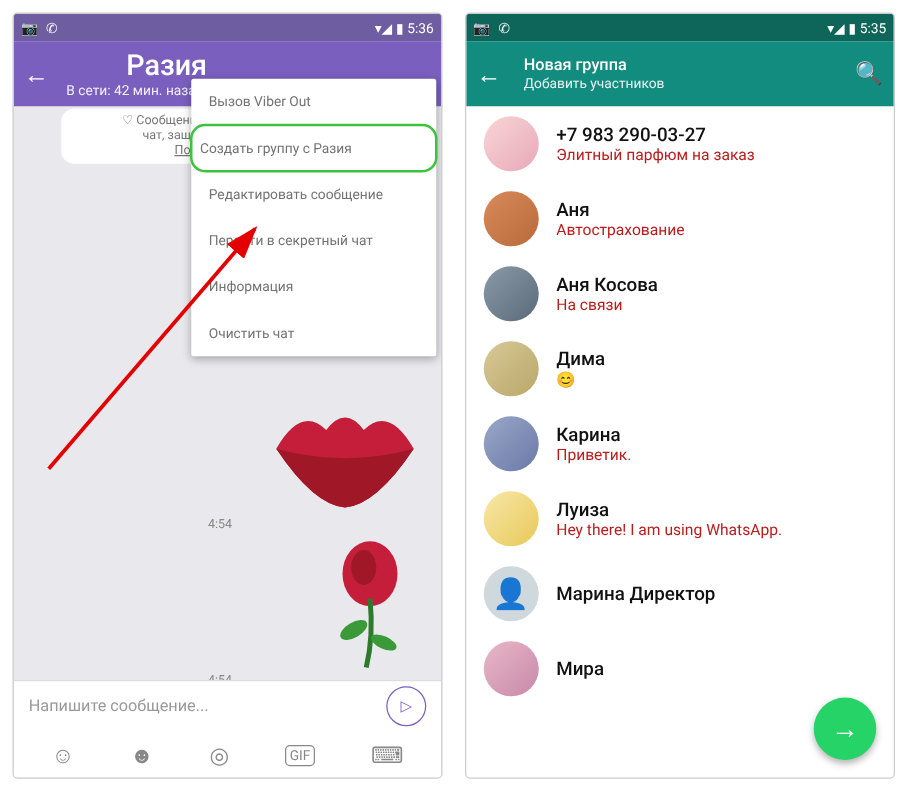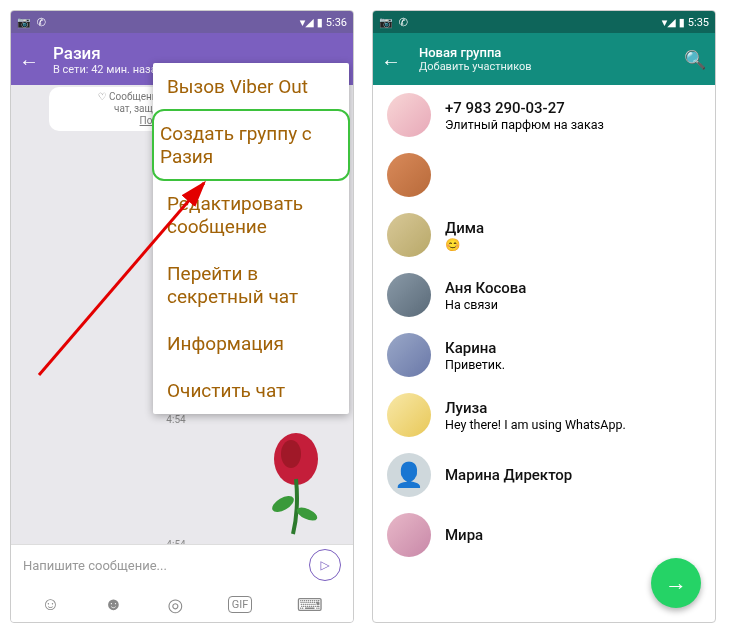--- a/index.html
+++ b/index.html
@@ -11,28 +11,28 @@
   .statusbar { height: 22px; color: #fff; display: flex; align-items: center; font-size: 11px; padding: 0 6px; }
   .statusbar .left { display: flex; gap: 6px; }
   .statusbar .right { margin-left: auto; display: flex; align-items: center; gap: 3px; }
   .sb-viber { background: #6f5da2; }
   .sb-wa { background: #0e655a; }
   
   
   .vheader { background: #7b5fbf; color: #fff; height: 52px; display: flex; align-items: center; padding: 0 8px; }
   .back { width: 24px; font-size: 20px; }
   .vheader .title { display: flex; flex-direction: column; margin-left: 10px; }
-  .vheader .name { font-size: 17px; font-weight: 500; }
+  .vheader .name { font-size: 23px; font-weight: 500; margin-left: 48px; }
   .vheader .sub { font-size: 11px; opacity: .9; }
   
   
   .chatarea { position: relative; height: calc(100% - 22px - 52px - 78px); }
   .notice { position: absolute; top: 2px; left: 38px; right: 110px; font-size: 10px; color: #777; text-align: center; line-height: 1.2; background: #fff; border-radius: 10px; padding: 4px 6px; }
   .menu { position: absolute; top: -22px; right: 4px; width: 196px; background: #fff; box-shadow: 0 2px 8px rgba(0,0,0,.3); border-radius: 2px; z-index: 5; }
-  .menu-item { padding: 12px 14px; font-size: 19px; color: #a16207; }
+  .menu-item { padding: 12px 14px; font-size: 11px; color: #737373; }
   .menu-item.hl { border: 2px solid #3dc23d; border-radius: 12px; margin: -1px; padding: 11px 6px; }
   .ts { font-size: 10px; color: #888; text-align: center; padding-right: 12px; }
   .sticker-wrap { display: flex; flex-direction: column; align-items: flex-end; padding-right: 12px; }
   .lips { width: 130px; height: 100px; margin-top: 50px; }
   .rose { width: 90px; height: 110px; margin-top: 4px; }
   
   .inputbar { position: absolute; bottom: 0; left: 0; right: 0; height: 78px; background: #fff; border-top: 1px solid #ddd; }
   .inputbar .row1 { height: 40px; display: flex; align-items: center; padding: 8px 12px; justify-content: space-between; }
   .inputbar .ph { color: #999; font-size: 13px; }
   .sendbtn { width: 32px; height: 32px; border-radius: 50%; border: 1px solid #7b5fbf; display: flex; align-items: center; justify-content: center; color: #7b5fbf; font-size: 12px; }
@@ -46,21 +46,21 @@
   .wheader .title { flex-direction: column; display: flex; margin-left: 14px; }
   .wheader .name { font-size: 13px; font-weight: 500; }
   .wheader .sub { font-size: 11px; opacity: .9; }
   .wheader .search { margin-left: auto; font-size: 18px; }
   
   .contacts { height: calc(100% - 22px - 52px); overflow: hidden; position: relative; }
   .contact { display: flex; align-items: center; padding: 8px 14px; gap: 14px; }
   .avatar { width: 44px; height: 44px; border-radius: 50%; background: #d0d0d0; flex-shrink: 0; background-size: cover; background-position: center; }
   .cinfo { display: flex; flex-direction: column; overflow: hidden; }
   .cname { font-size: 15px; color: #111; font-weight: 500; }
-  .cstatus { font-size: 12.5px; color: #000000; white-space: nowrap; overflow: hidden; text-overflow: ellipsis; max-width: 240px; }
+  .cstatus { font-size: 12.5px; color: #b91c1c; white-space: nowrap; overflow: hidden; text-overflow: ellipsis; max-width: 240px; }
   .fab { position: absolute; bottom: 14px; right: 14px; width: 50px; height: 50px; border-radius: 50%; background: #25d366; display: flex; align-items: center; justify-content: center; color: #fff; font-size: 22px; box-shadow: 0 3px 6px rgba(0,0,0,.3); }
   
   .av1 { background: linear-gradient(135deg,#f8d6d6,#e7a8b8); }
   .av2 { background: linear-gradient(135deg,#d98a5a,#b86a3a); }
   .av3 { background: linear-gradient(135deg,#8a9aa8,#5a6a78); }
   .av4 { background: linear-gradient(135deg,#d8c898,#b8a868); }
   .av5 { background: linear-gradient(135deg,#9aa8c8,#6a78a8); }
   .av6 { background: linear-gradient(135deg,#c89a7a,#a87a5a); }
   .av7 { background: linear-gradient(135deg,#f8e8a8,#e8c858); }
   .av8 { background: #cfd8dc; display:flex;align-items:center;justify-content:center;color:#fff;font-size:24px; }
@@ -171,36 +171,40 @@
   <div class="contacts">
     <div class="contact">
         <div class="avatar av1"></div>
         <div class="cinfo">
           <span class="cname">+7 983 290-03-27</span>
           <span class="cstatus">Элитный парфюм на заказ</span>
         </div>
       </div>
     <div class="contact">
         <div class="avatar av2"></div>
+        <div class="cinfo">
+          <span class="cname">Аня</span>
+          <span class="cstatus">Автострахование</span>
+        </div>
+      </div>
+    <div class="contact">
+        <div class="avatar av3"></div>
+        <div class="cinfo">
+          <span class="cname">Аня Косова</span>
+          <span class="cstatus">На связи</span>
+        </div>
       </div>
     <div class="contact">
         <div class="avatar av4"></div>
         <div class="cinfo">
           <span class="cname">Дима</span>
           <span class="cstatus">😊</span>
         </div>
       </div>
     <div class="contact">
-        <div class="avatar av3"></div>
-        <div class="cinfo">
-          <span class="cname">Аня Косова</span>
-          <span class="cstatus">На связи</span>
-        </div>
-      </div>
-    <div class="contact">
         <div class="avatar av5"></div>
         <div class="cinfo">
           <span class="cname">Карина</span>
           <span class="cstatus">Приветик.</span>
         </div>
       </div>
     <div class="contact">
         <div class="avatar av7"></div>
         <div class="cinfo">
           <span class="cname">Луиза</span>

